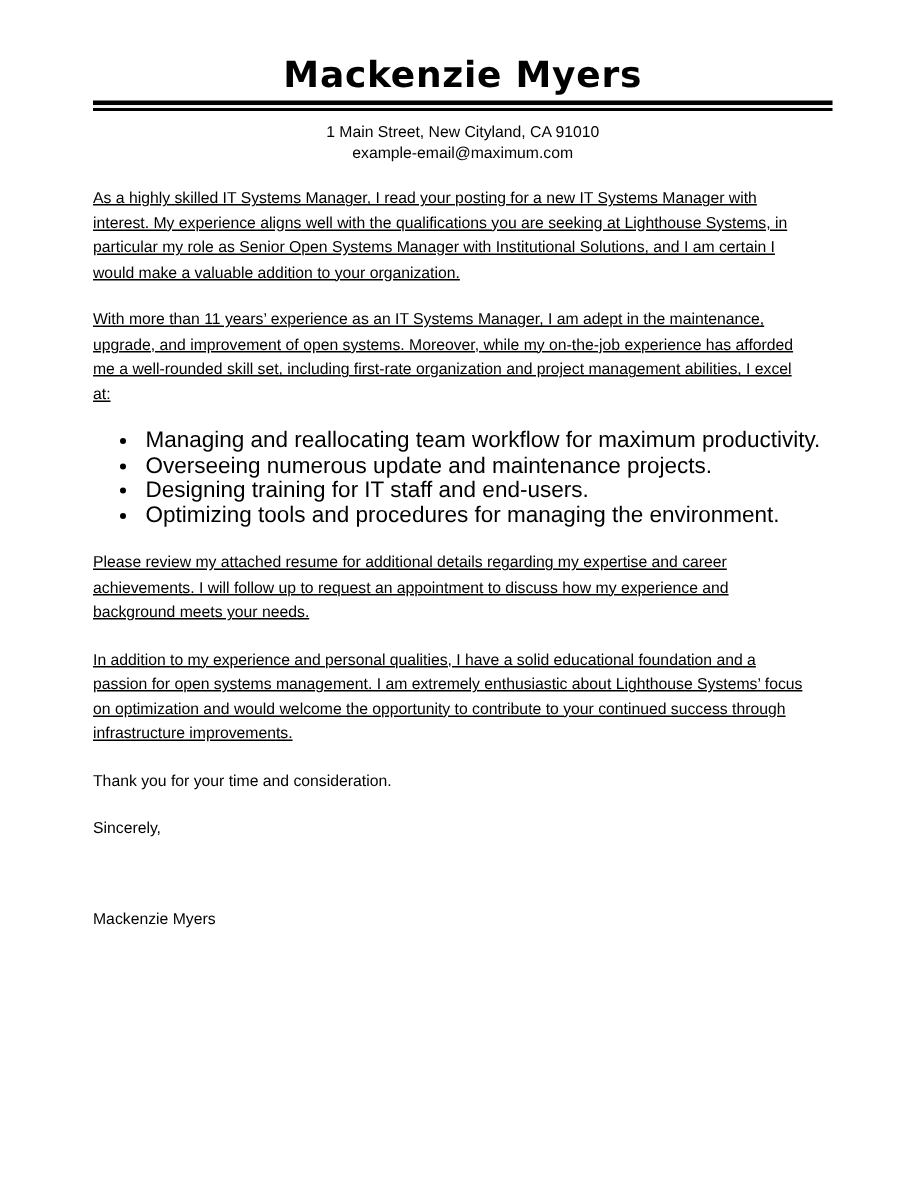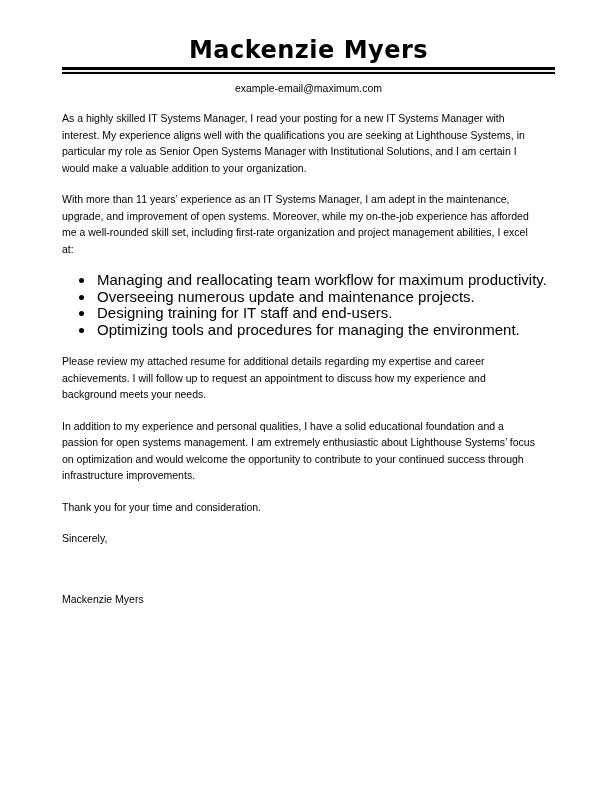--- a/index.html
+++ b/index.html
@@ -42,20 +42,21 @@
   }
   .body-text {
     font-size: 10.5px;
     line-height: 16.5px;
     color: #000000;
   }
   .salutation { margin-top: 15px; }
   p.para {
     margin-top: 15px;
     white-space: pre-line;
+    text-decoration: underline;
   }
   ul.skills {
     margin: 15px 0 15px 0;
     padding-left: 33px;
     list-style-type: disc;
   }
   ul.skills li {
     font-size: 15px;
     line-height: 16.5px;
     padding-left: 2px;
@@ -66,20 +67,21 @@
 </style>
 </head>
 <body>
 
 <div class="page">
 
   <div class="header">
     <div class="name">Mackenzie Myers</div>
     <div class="rule"></div>
     <div class="contact">
+      <div>1 Main Street, New Cityland, CA 91010</div>
       <div>example-email@maximum.com</div>
     </div>
   </div>
 
   <div class="body-text">
 
     <p class="para">As a highly skilled IT Systems Manager, I read your posting for a new IT Systems Manager with
 interest. My experience aligns well with the qualifications you are seeking at Lighthouse Systems, in
 particular my role as Senior Open Systems Manager with Institutional Solutions, and I am certain I
 would make a valuable addition to your organization.</p>

